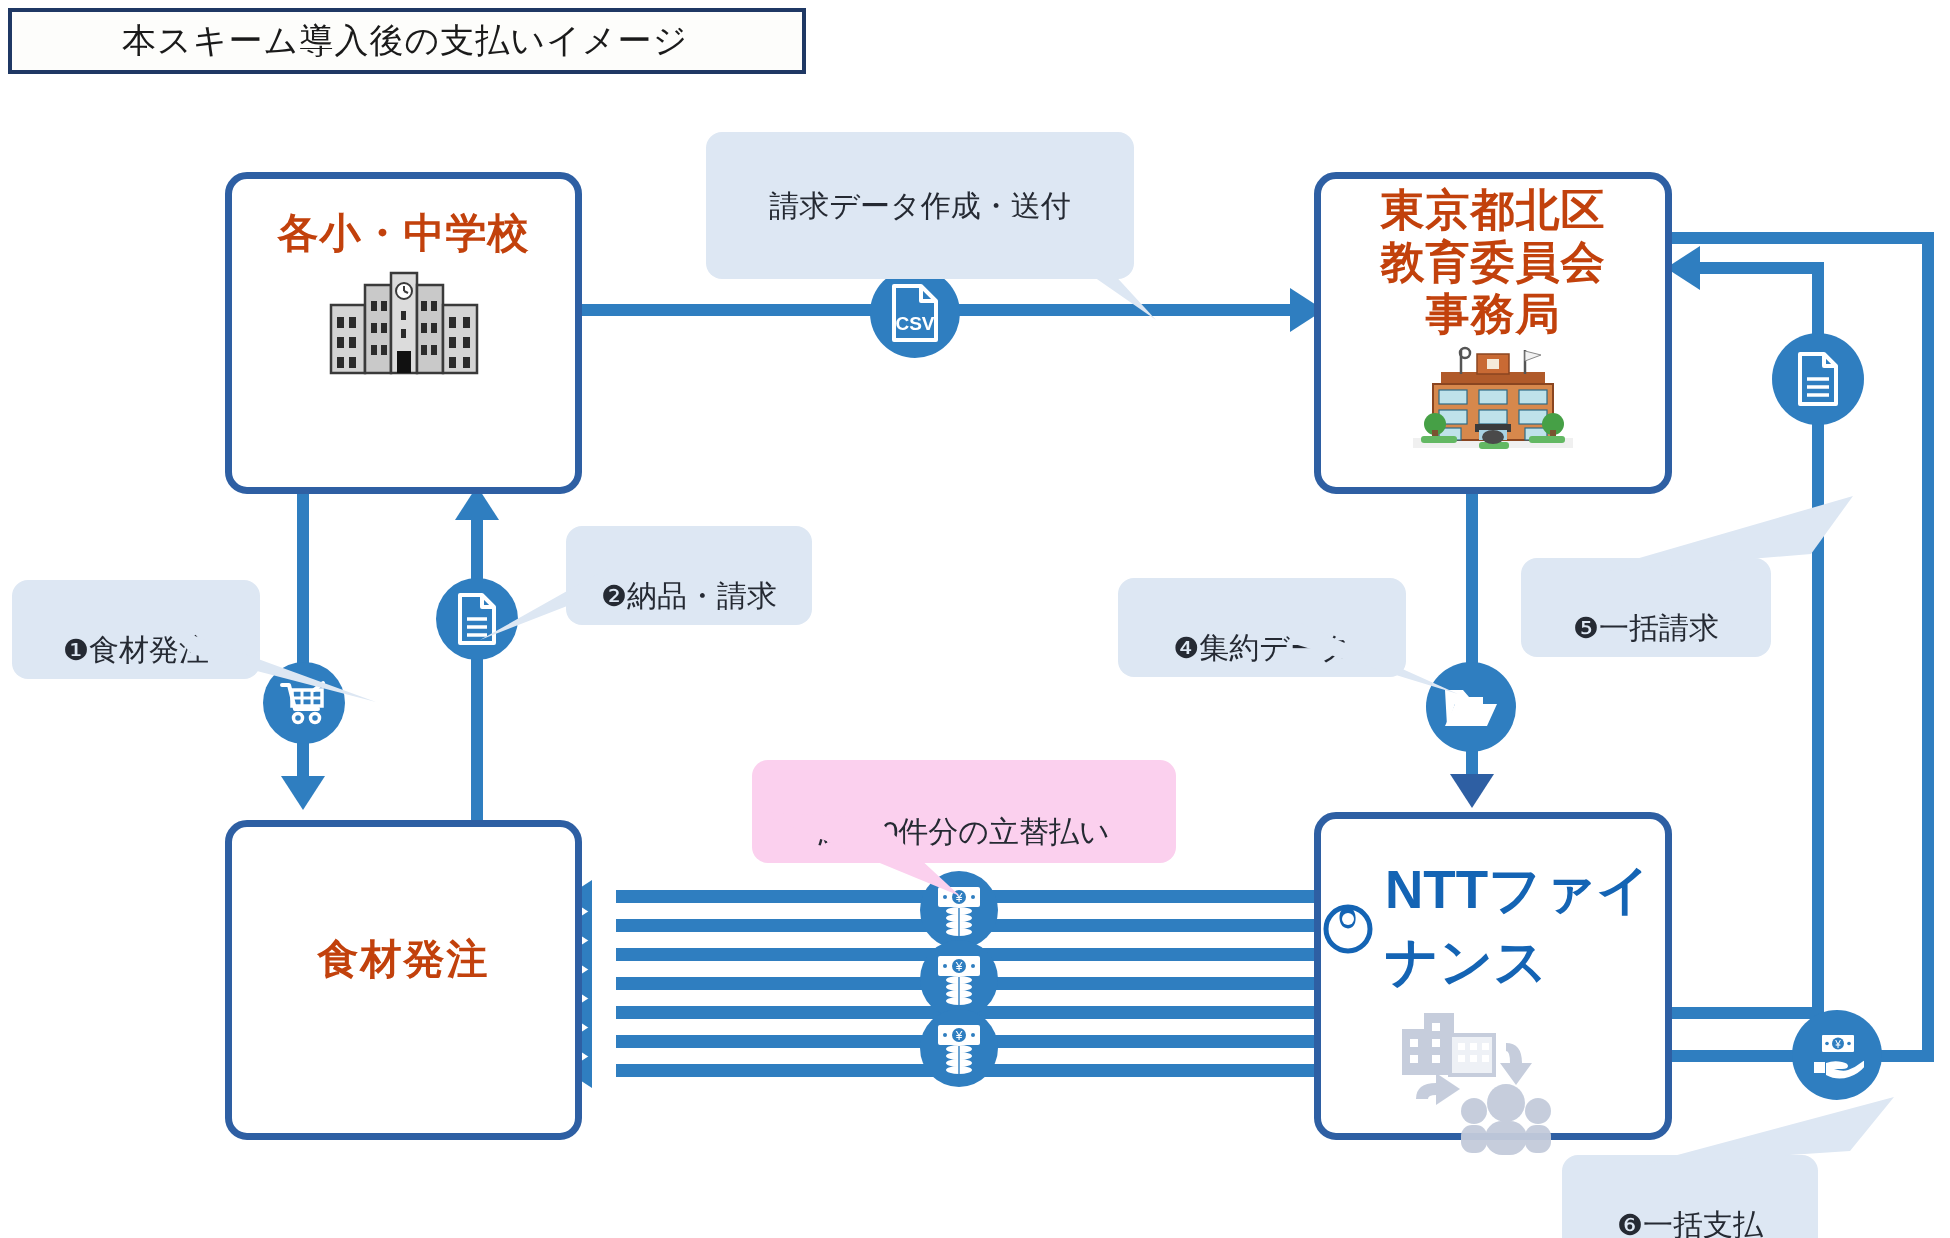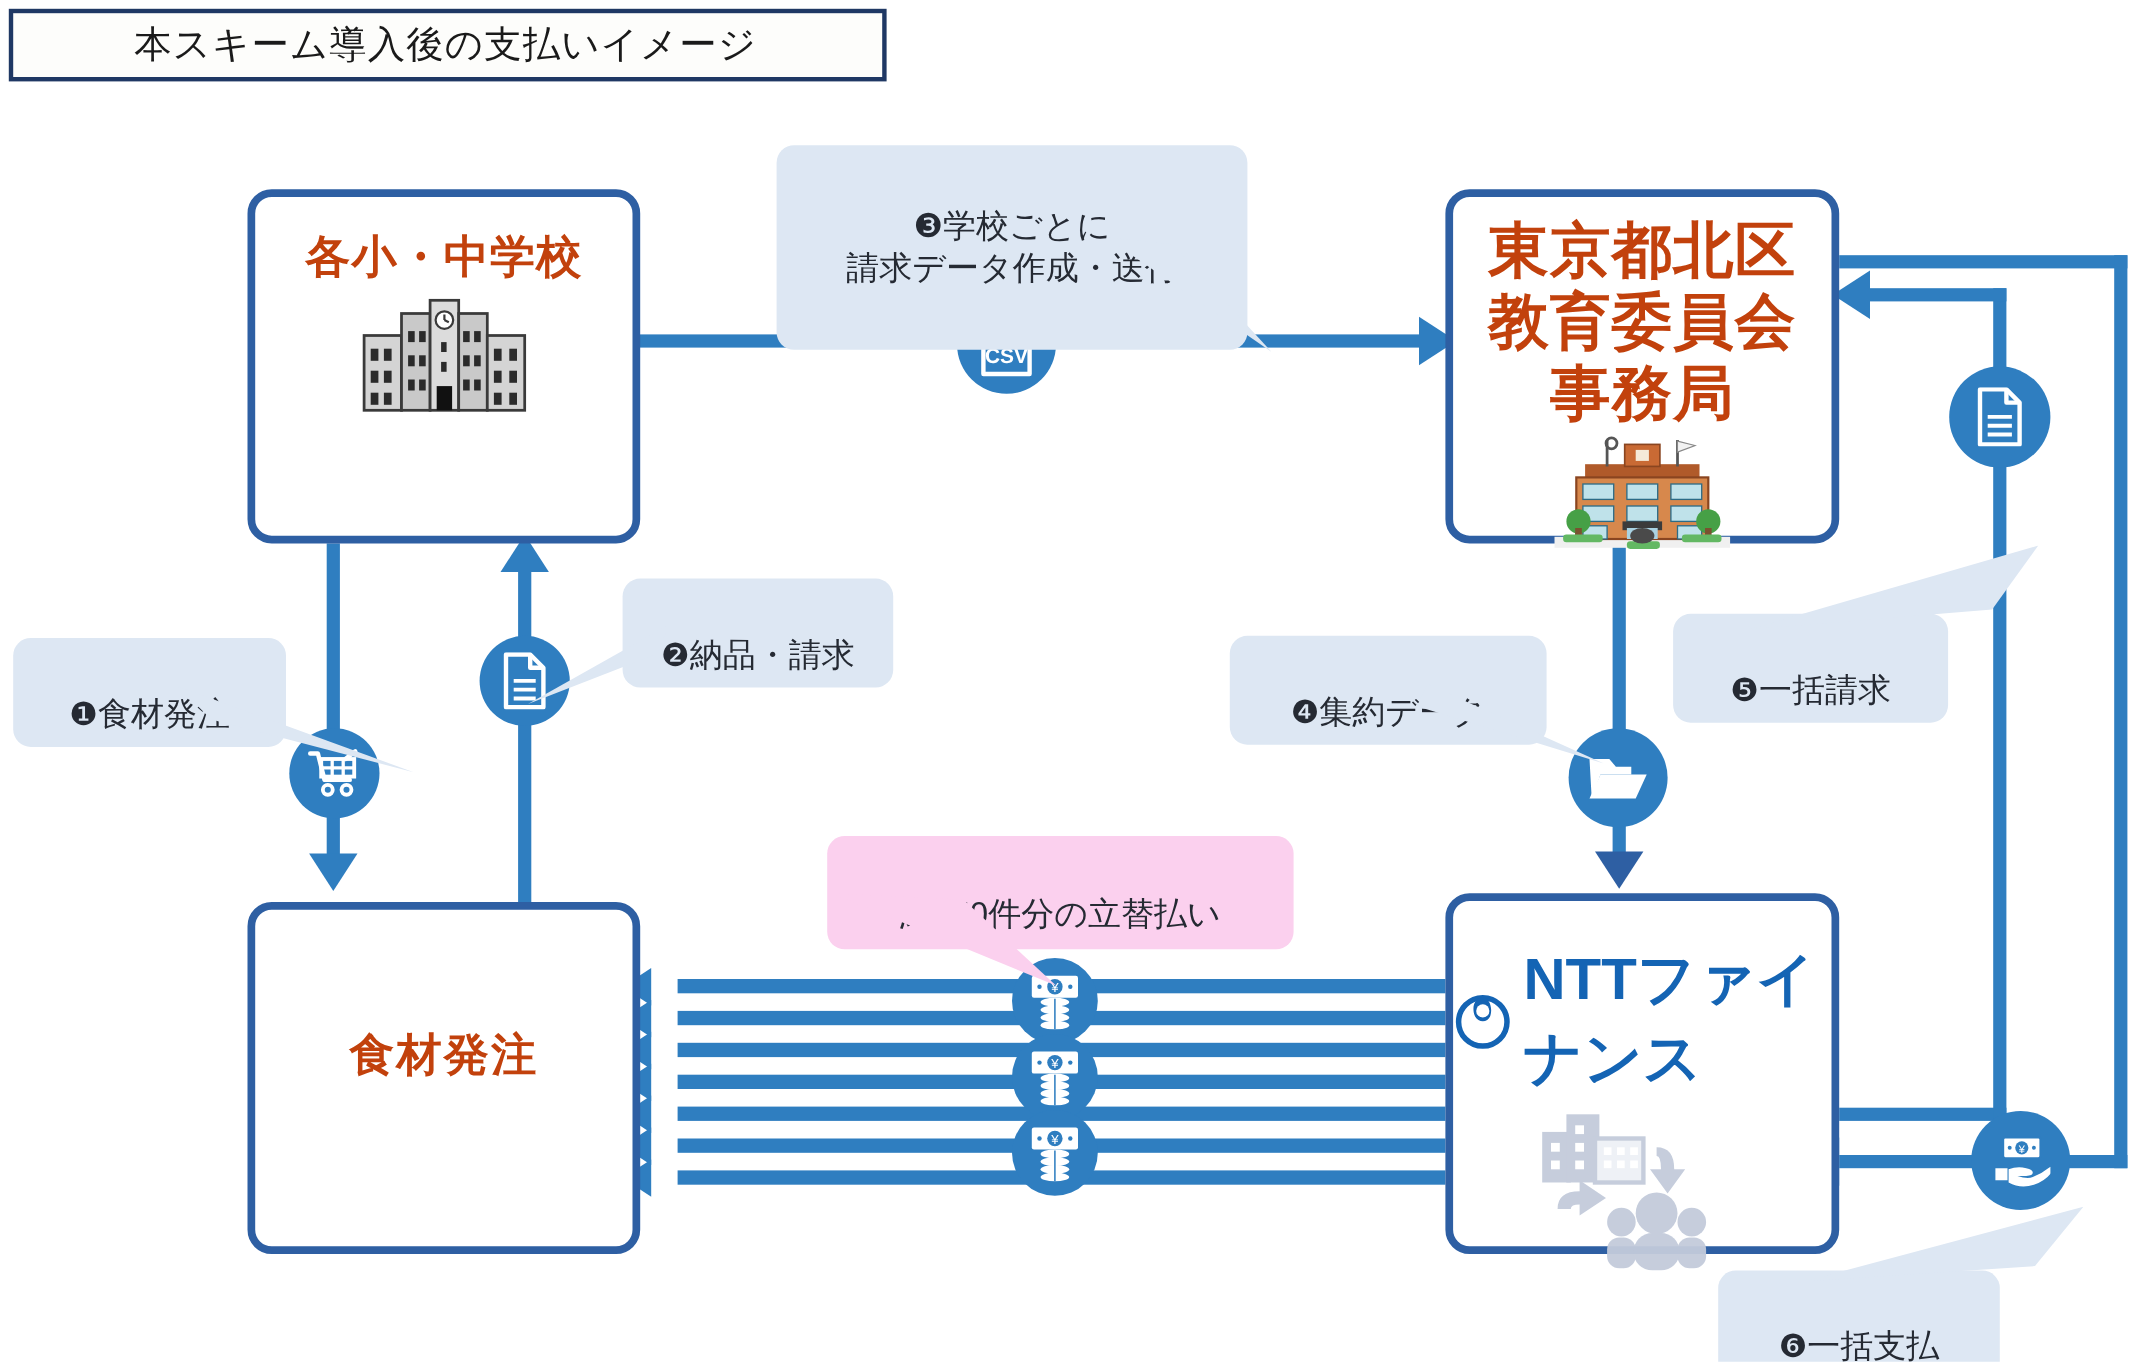--- a/index.html
+++ b/index.html
@@ -13,21 +13,21 @@
   #title-text{font-size:34px;color:#1a1a1a;margin-left:110px;letter-spacing:1px;}
 
   
   .entity{border:7px solid #2e5fa3;border-radius:22px;background:#fff;
           box-sizing:border-box;display:flex;flex-direction:column;align-items:center;}
   .entity .ttl{color:#c2410c;font-weight:bold;line-height:1.18;text-align:center;}
 
   #box-school{left:225px;top:172px;width:357px;height:322px;}
   #box-school .ttl{font-size:41px;margin-top:30px;letter-spacing:1px;}
   #box-edu{left:1314px;top:172px;width:358px;height:322px;}
-  #box-edu .ttl{font-size:55px;margin-top:16px;letter-spacing:1px;}
+  #box-edu .ttl{font-size:44px;margin-top:5px;letter-spacing:1px;}
   #box-vendor{left:225px;top:820px;width:357px;height:320px;}
   #box-vendor .ttl{font-size:41px;margin-top:108px;letter-spacing:2px;}
   #box-ntt{left:1314px;top:812px;width:358px;height:328px;}
 
   
   .callout{background:#dde7f3;border-radius:16px;padding:10px 22px;
            font-size:30px;color:#252a33;white-space:pre-line;line-height:1.32;
            text-align:center;box-sizing:border-box;}
   .callout.pink{background:#fbd0ee;}
   .num{font-size:29px;}
@@ -345,21 +345,21 @@
   <div class="callout" style="width:246px;">
     <span class="num">❷</span><span>納品・請求</span>
   </div>
   <svg width="130" height="80" style="position:absolute;left:-88px;top:42px;">
     <path d="M130 0 L2 72 L120 26 Z" fill="#dde7f3"></path>
   </svg>
 </div>
 
 <div class="abs" style="left:706px;top:132px;">
   <div class="callout" style="width:428px;padding:14px 18px;">
-    <div><span style="display:block">❸学校ごとに</span><span style="display:block">請求データ作成・送付</span></div>
+    <div><span style="display:block">請求データ作成・送付</span></div>
   </div>
   <svg width="160" height="110" style="position:absolute;left:300px;top:84px;">
     <path d="M0 0 L150 104 L60 6 Z" fill="#dde7f3"></path>
   </svg>
 </div>
 
 <div class="abs" style="left:1118px;top:578px;">
   <div class="callout" style="width:288px;">
     <span class="num">❹</span><span>集約データ</span>
   </div>

